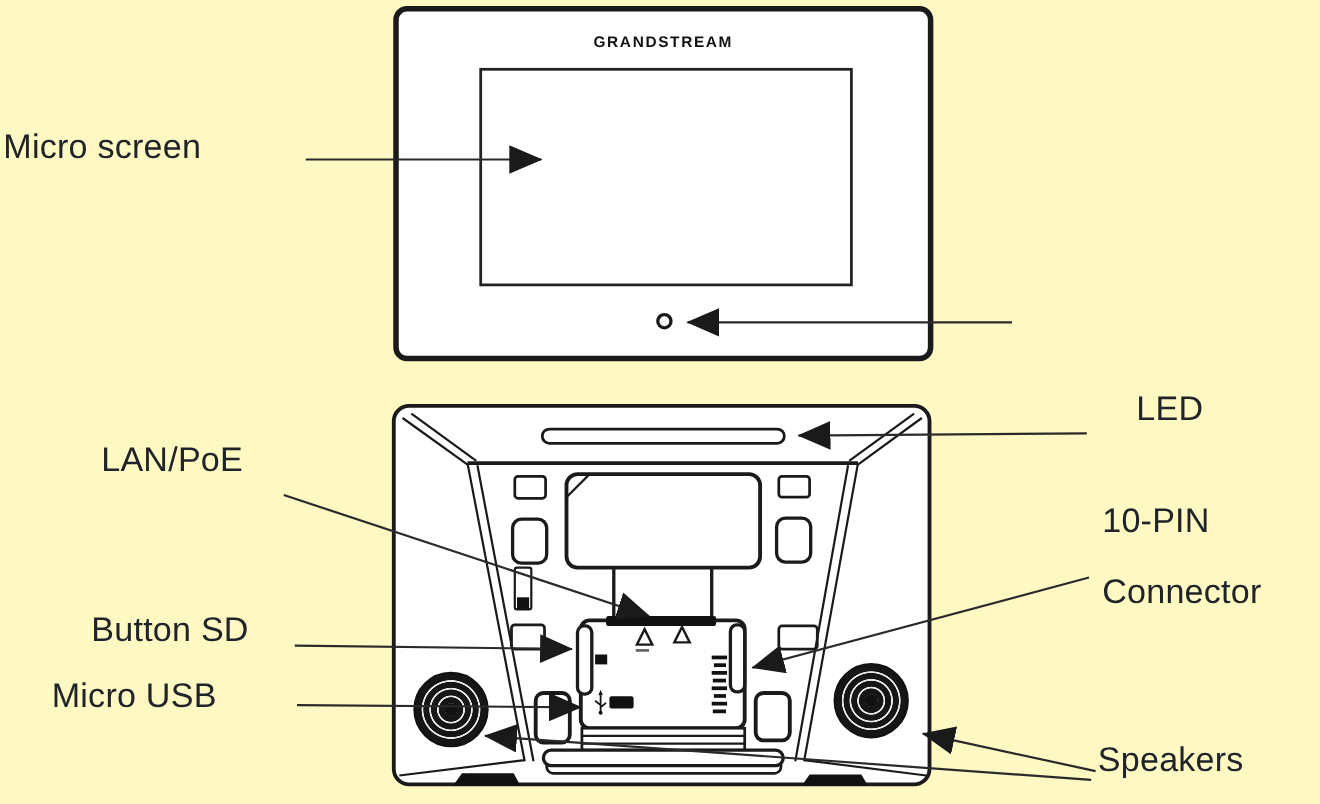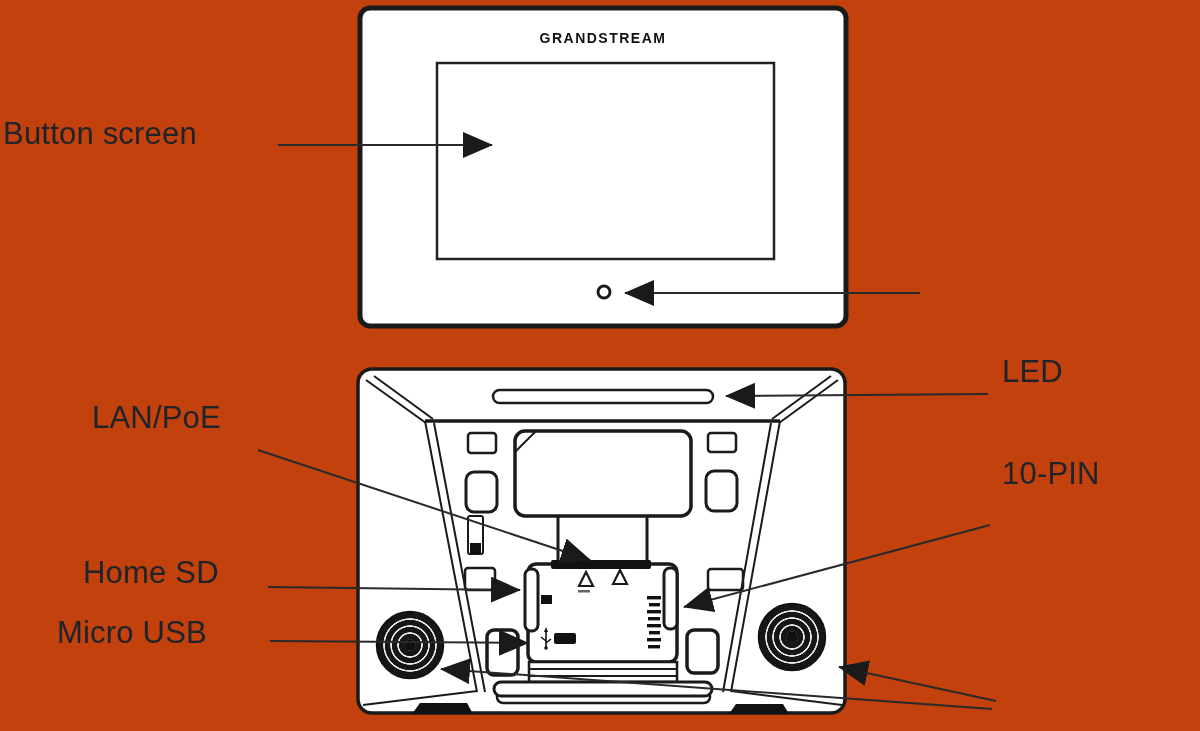--- a/index.html
+++ b/index.html
@@ -1,16 +1,16 @@
 <!DOCTYPE html>
 <html><head>
 <meta charset="utf-8">
 <style>
   html,body{margin:0;padding:0;background:#ffffff;}
-  .stage{position:relative;width:1200px;height:731px;background:#c2410c;overflow:hidden;
+  .stage{position:relative;width:1200px;height:731px;background:#fef9c3;overflow:hidden;
          font-family:"Liberation Sans", sans-serif;}
   .diagram-svg{position:absolute;left:0;top:0;}
   .label{position:absolute;font-size:31px;line-height:1.15;color:#20242a;white-space:nowrap;
          letter-spacing:0.2px;}
 </style>
 </head>
 <body>
 
 <div class="stage">
 
@@ -119,20 +119,22 @@
       <path d="M988,394 L726,396" marker-end="url(#ah)"></path>
       <path d="M258,450 L590,560" marker-end="url(#ah)"></path>
       <path d="M268,587 L520,590" marker-end="url(#ah)"></path>
       <path d="M270,641 L528,643" marker-end="url(#ah)"></path>
       <path d="M990,525 L684,607" marker-end="url(#ah)"></path>
       <path d="M996,701 L839,667" marker-end="url(#ah)"></path>
       <path d="M992,709 L441,669" marker-end="url(#ah)"></path>
     </g>
   </svg>
 
-  <div class="label" style="left:3px;top:116px">Button screen</div>
-  <div class="label" style="left:1002px;top:354px">LED</div>
+  <div class="label" style="left:3px;top:116px">Micro screen</div>
+  <div class="label" style="left:1033px;top:354px">LED</div>
   <div class="label" style="left:92px;top:400px">LAN/PoE</div>
   <div class="label" style="left:1002px;top:456px">10-PIN</div>
-  <div class="label" style="left:83px;top:555px">Home SD</div>
-  <div class="label" style="left:57px;top:615px">Micro USB</div>
+  <div class="label" style="left:1002px;top:520px">Connector</div>
+  <div class="label" style="left:83px;top:555px">Button SD</div>
+  <div class="label" style="left:47px;top:615px">Micro USB</div>
+  <div class="label" style="left:998px;top:673px">Speakers</div>
 
 </div>
 
 </body></html>

